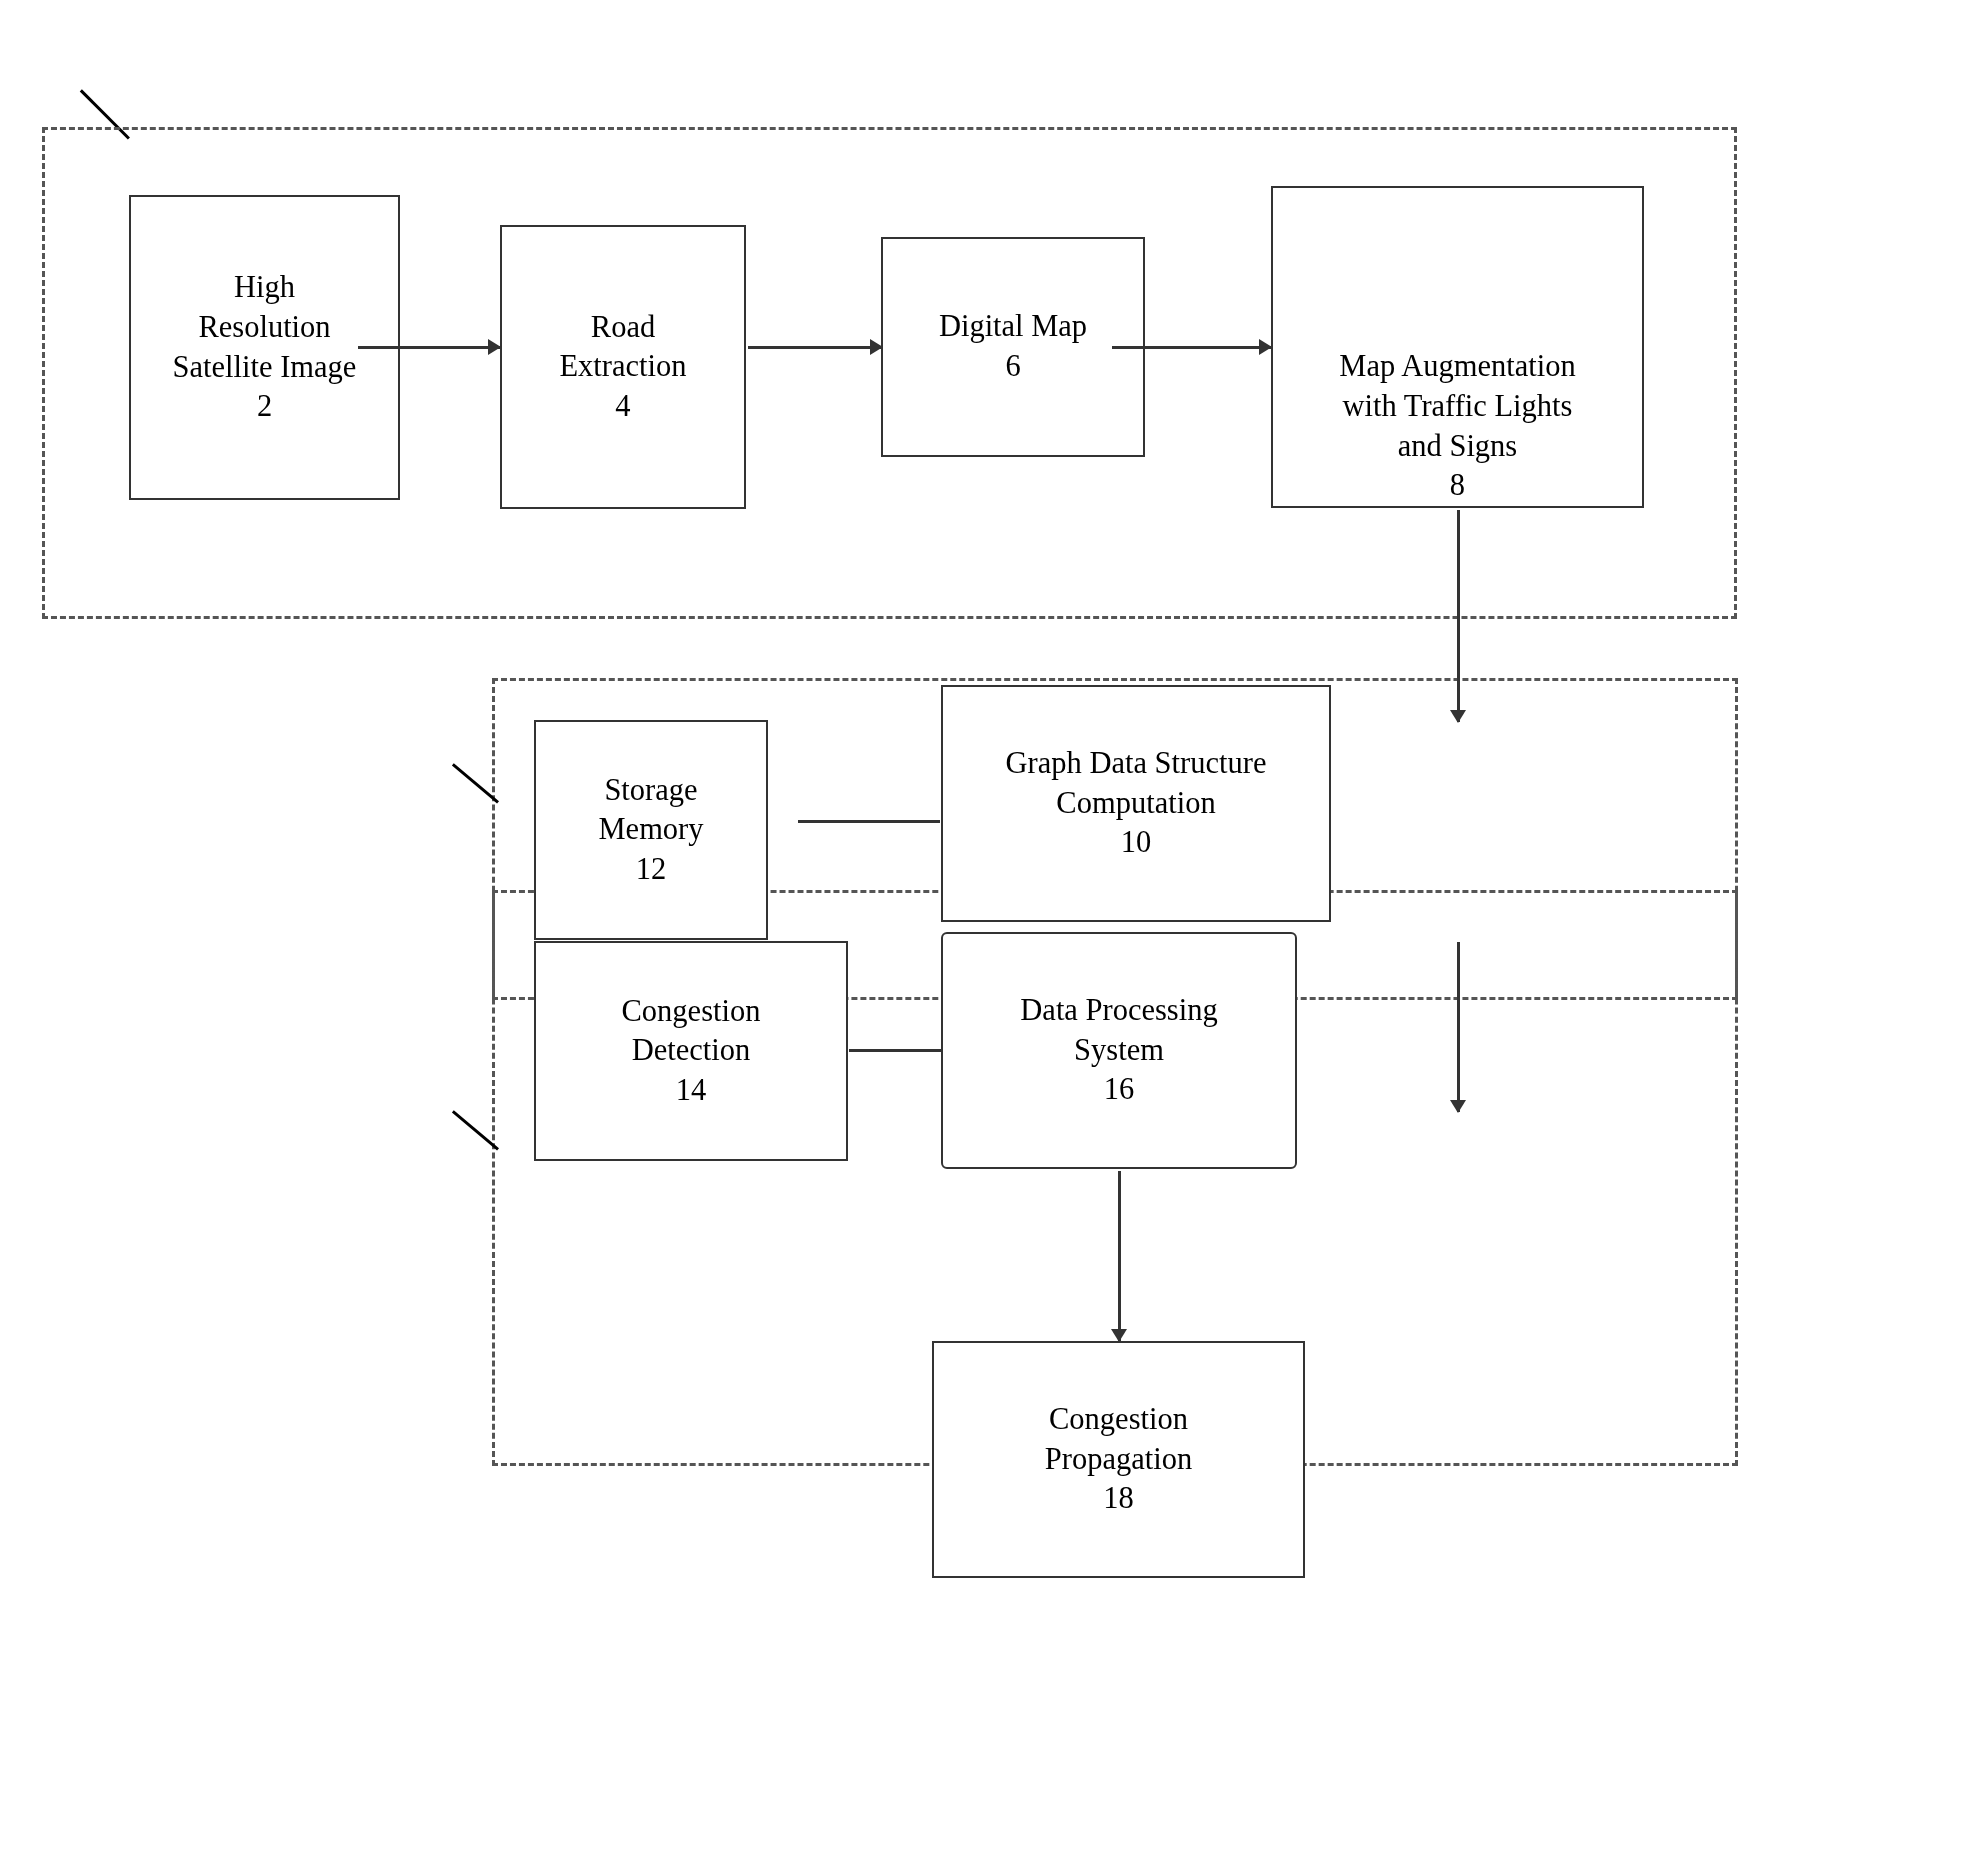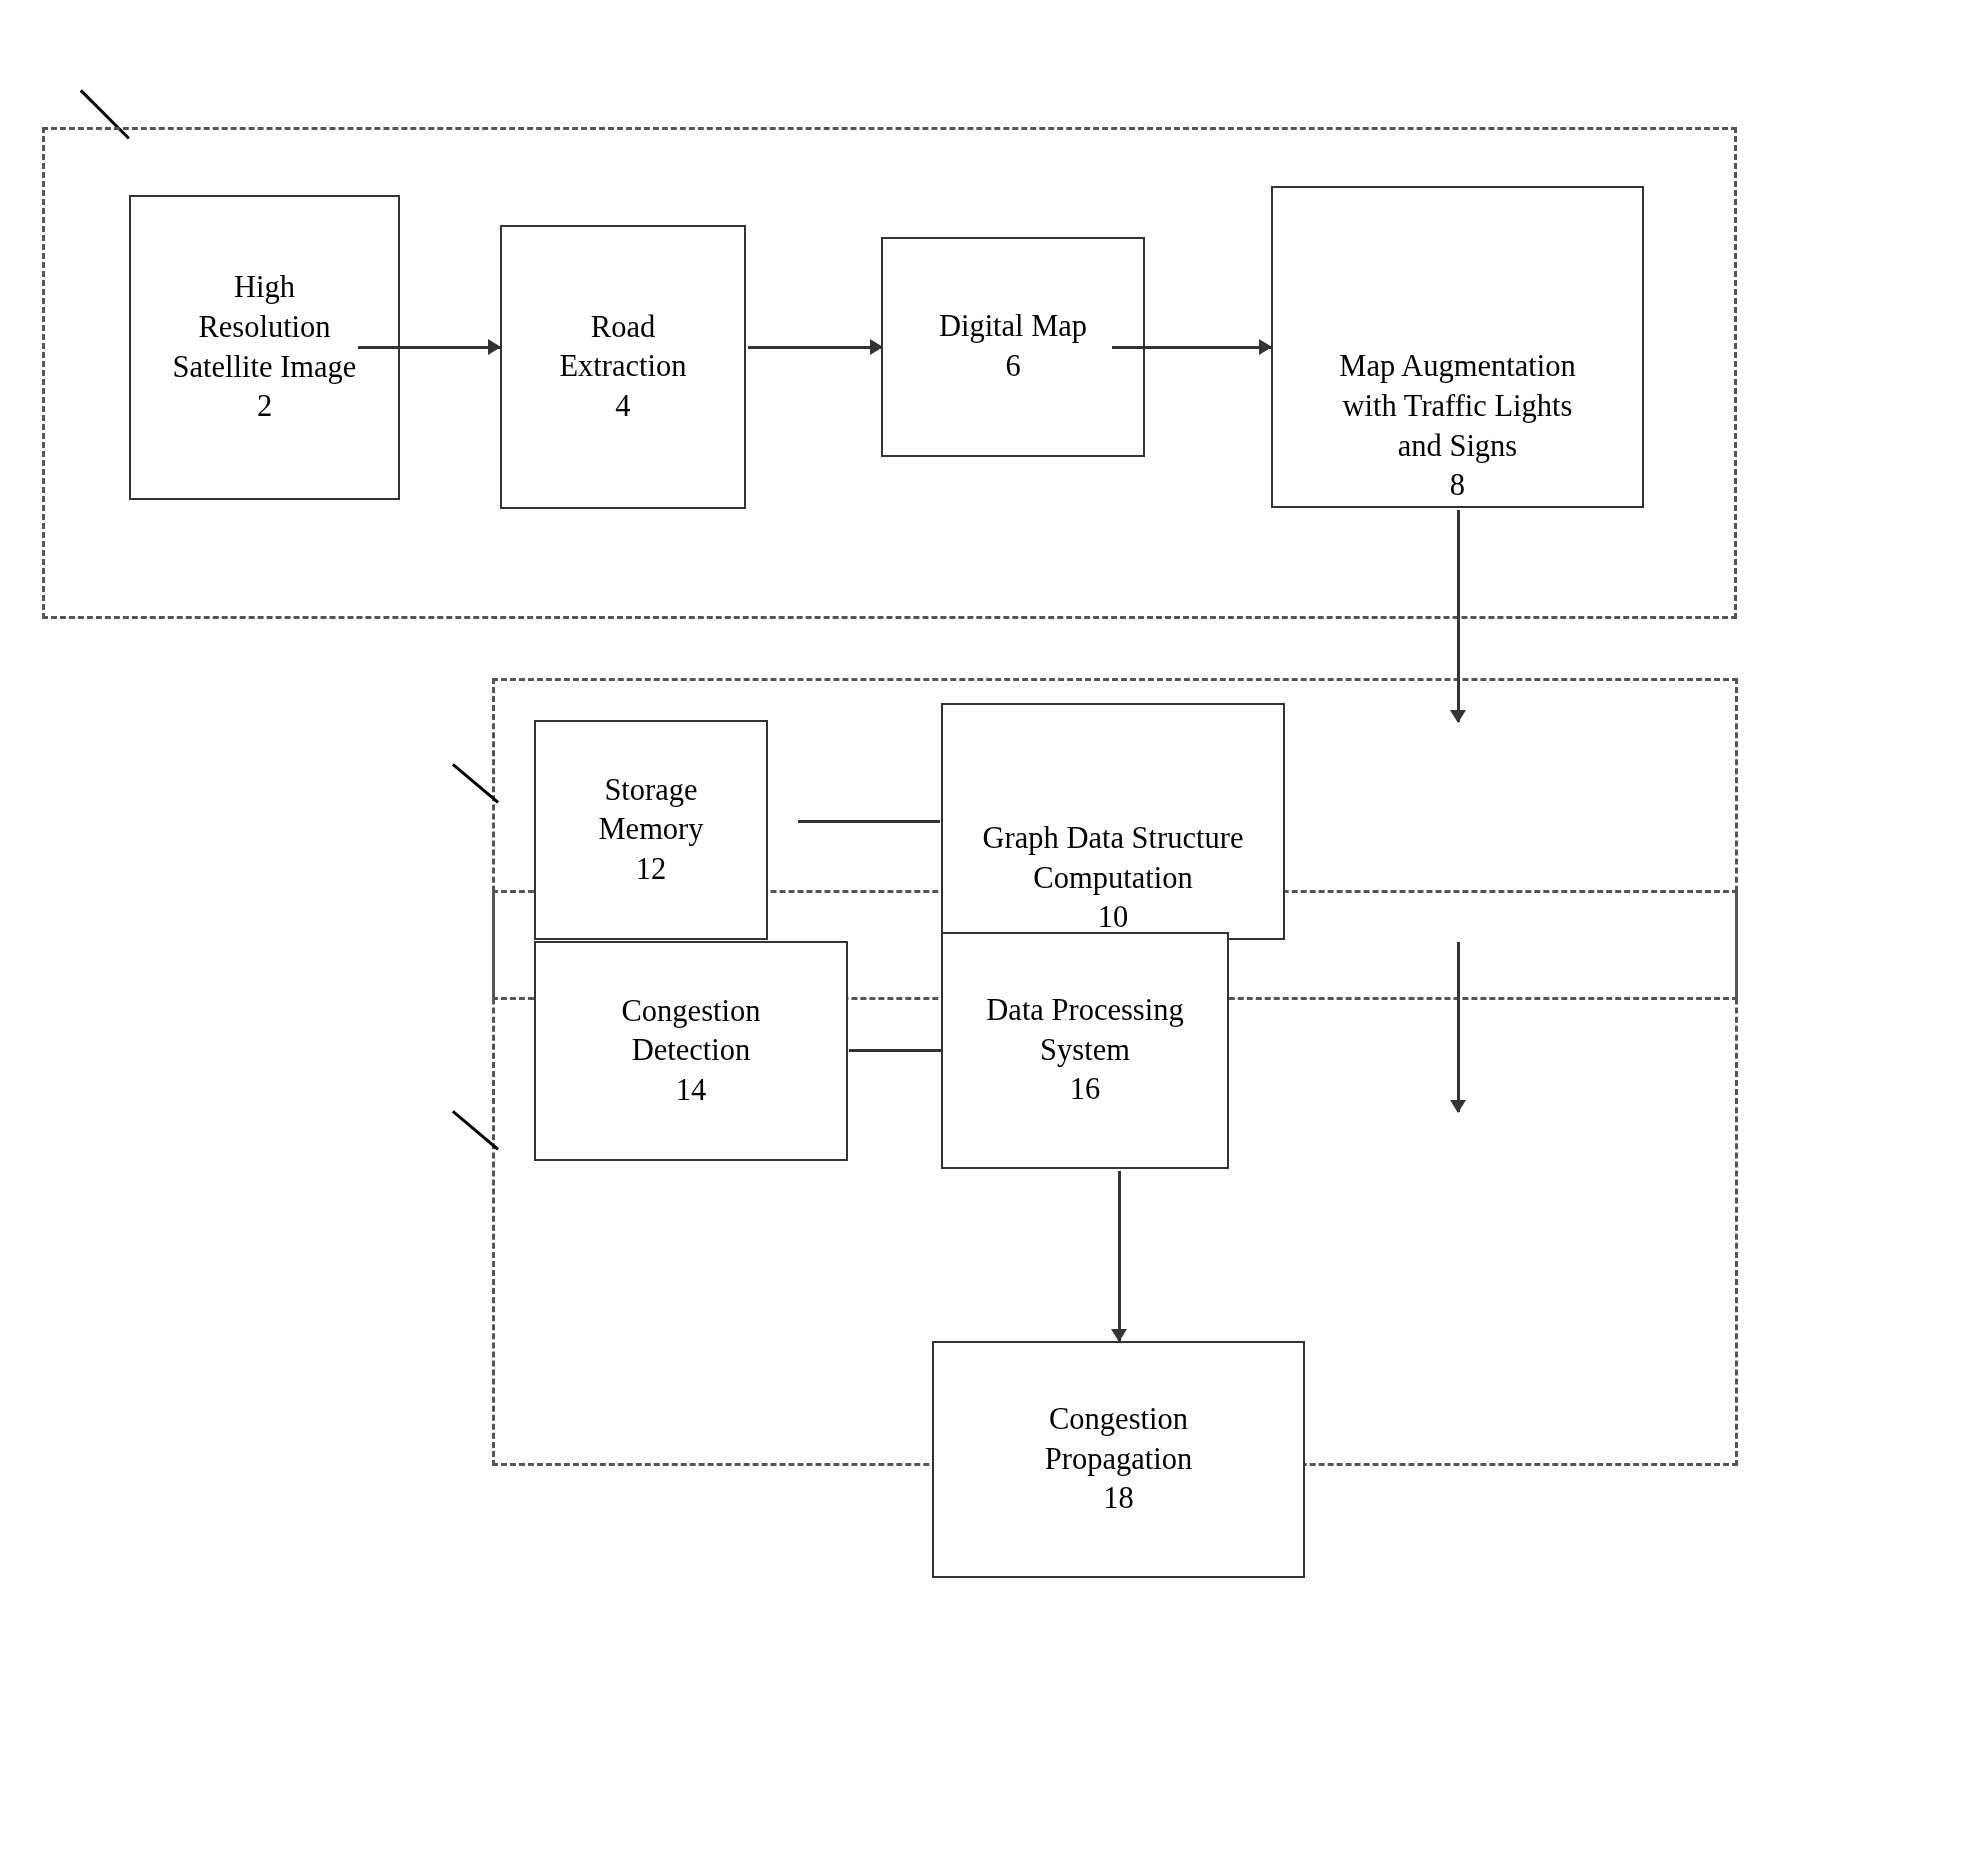--- a/index.html
+++ b/index.html
@@ -196,33 +196,33 @@
 <div class="arrow-line" style="left: 748px; top: 346px; width: 134px;"></div>
 
 <div class="arrow-line" style="left: 1112px; top: 346px; width: 159px;"></div>
 
 <div class="arrow-line-v" style="left: 1457px; top: 510px; height: 212px;"></div>
 
 <div class="box" style="left: 534px; top: 720px; width: 234px; height: 220px;">
   <span>Storage<br>Memory<br>12</span>
 </div>
 
-<div class="box" style="left: 941px; top: 703px; width: 344px; height: 237px; justify-content: flex-end;">
+<div class="box" style="left: 941px; top: 685px; width: 390px; height: 237px;">
   <span>Graph Data Structure<br>Computation<br>10</span>
 </div>
 
 <div class="h-line" style="left: 798px; top: 820px; width: 142px;"></div>
 
 <div class="arrow-line-v" style="left: 1457px; top: 942px; height: 170px;"></div>
 
 <div class="box" style="left: 534px; top: 941px; width: 314px; height: 220px;">
   <span>Congestion<br>Detection<br>14</span>
 </div>
 
-<div class="box" style="left: 941px; top: 932px; width: 288px; height: 237px;">
+<div class="box" style="left: 941px; top: 932px; width: 356px; height: 237px; border-radius: 6px;">
   <span>Data Processing<br>System<br>16</span>
 </div>
 
 <div class="h-line" style="left: 849px; top: 1049px; width: 92px;"></div>
 
 <div class="arrow-line-v" style="left: 1118px; top: 1171px; height: 170px;"></div>
 
 <div class="box" style="left: 932px; top: 1341px; width: 373px; height: 237px;">
   <span>Congestion<br>Propagation<br>18</span>
 </div>

